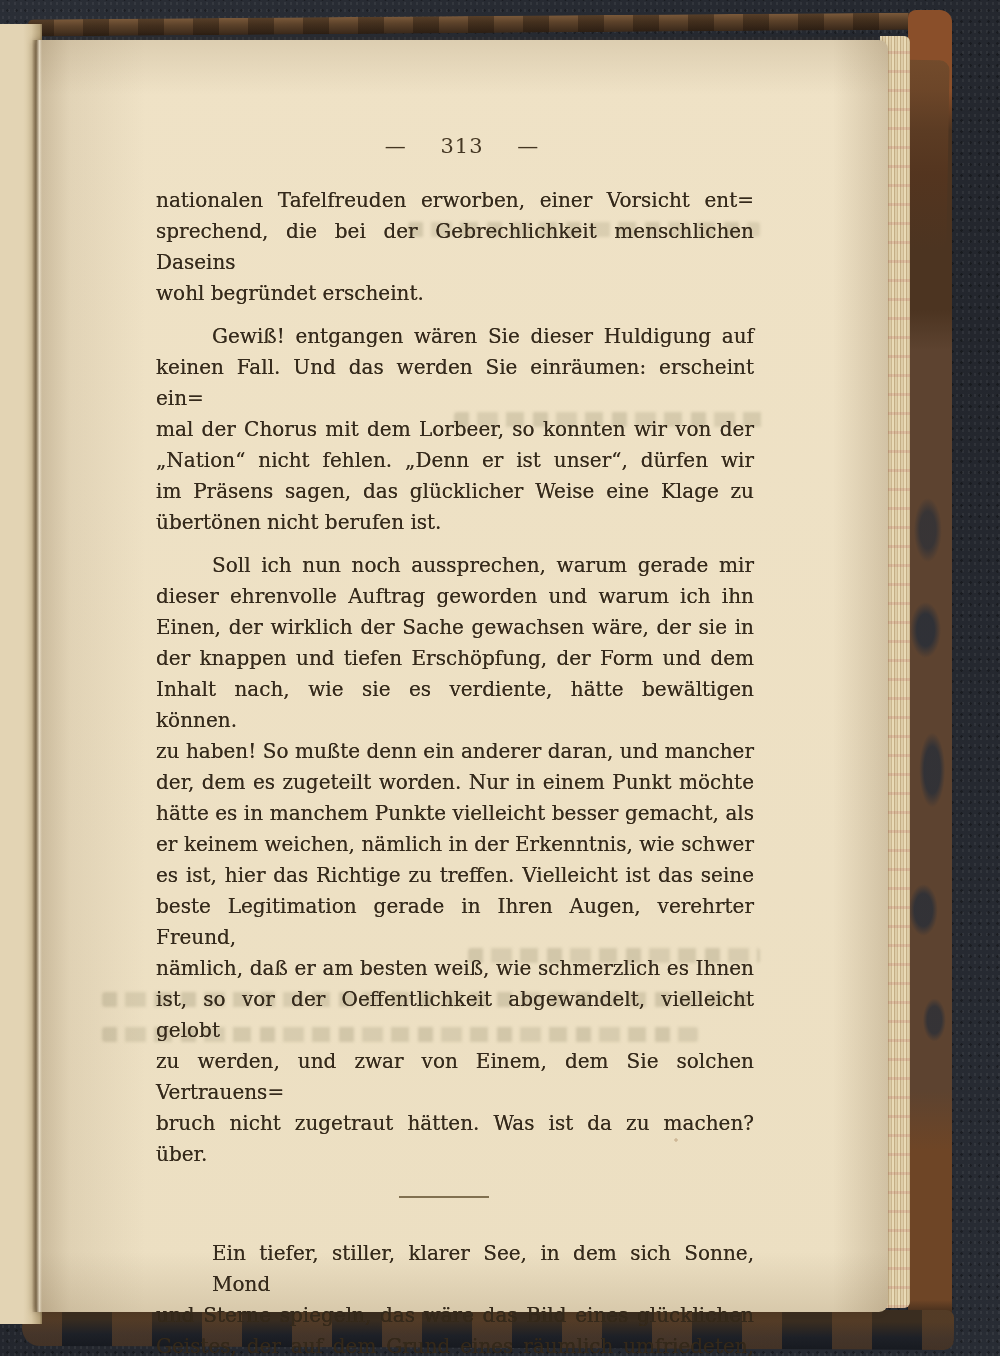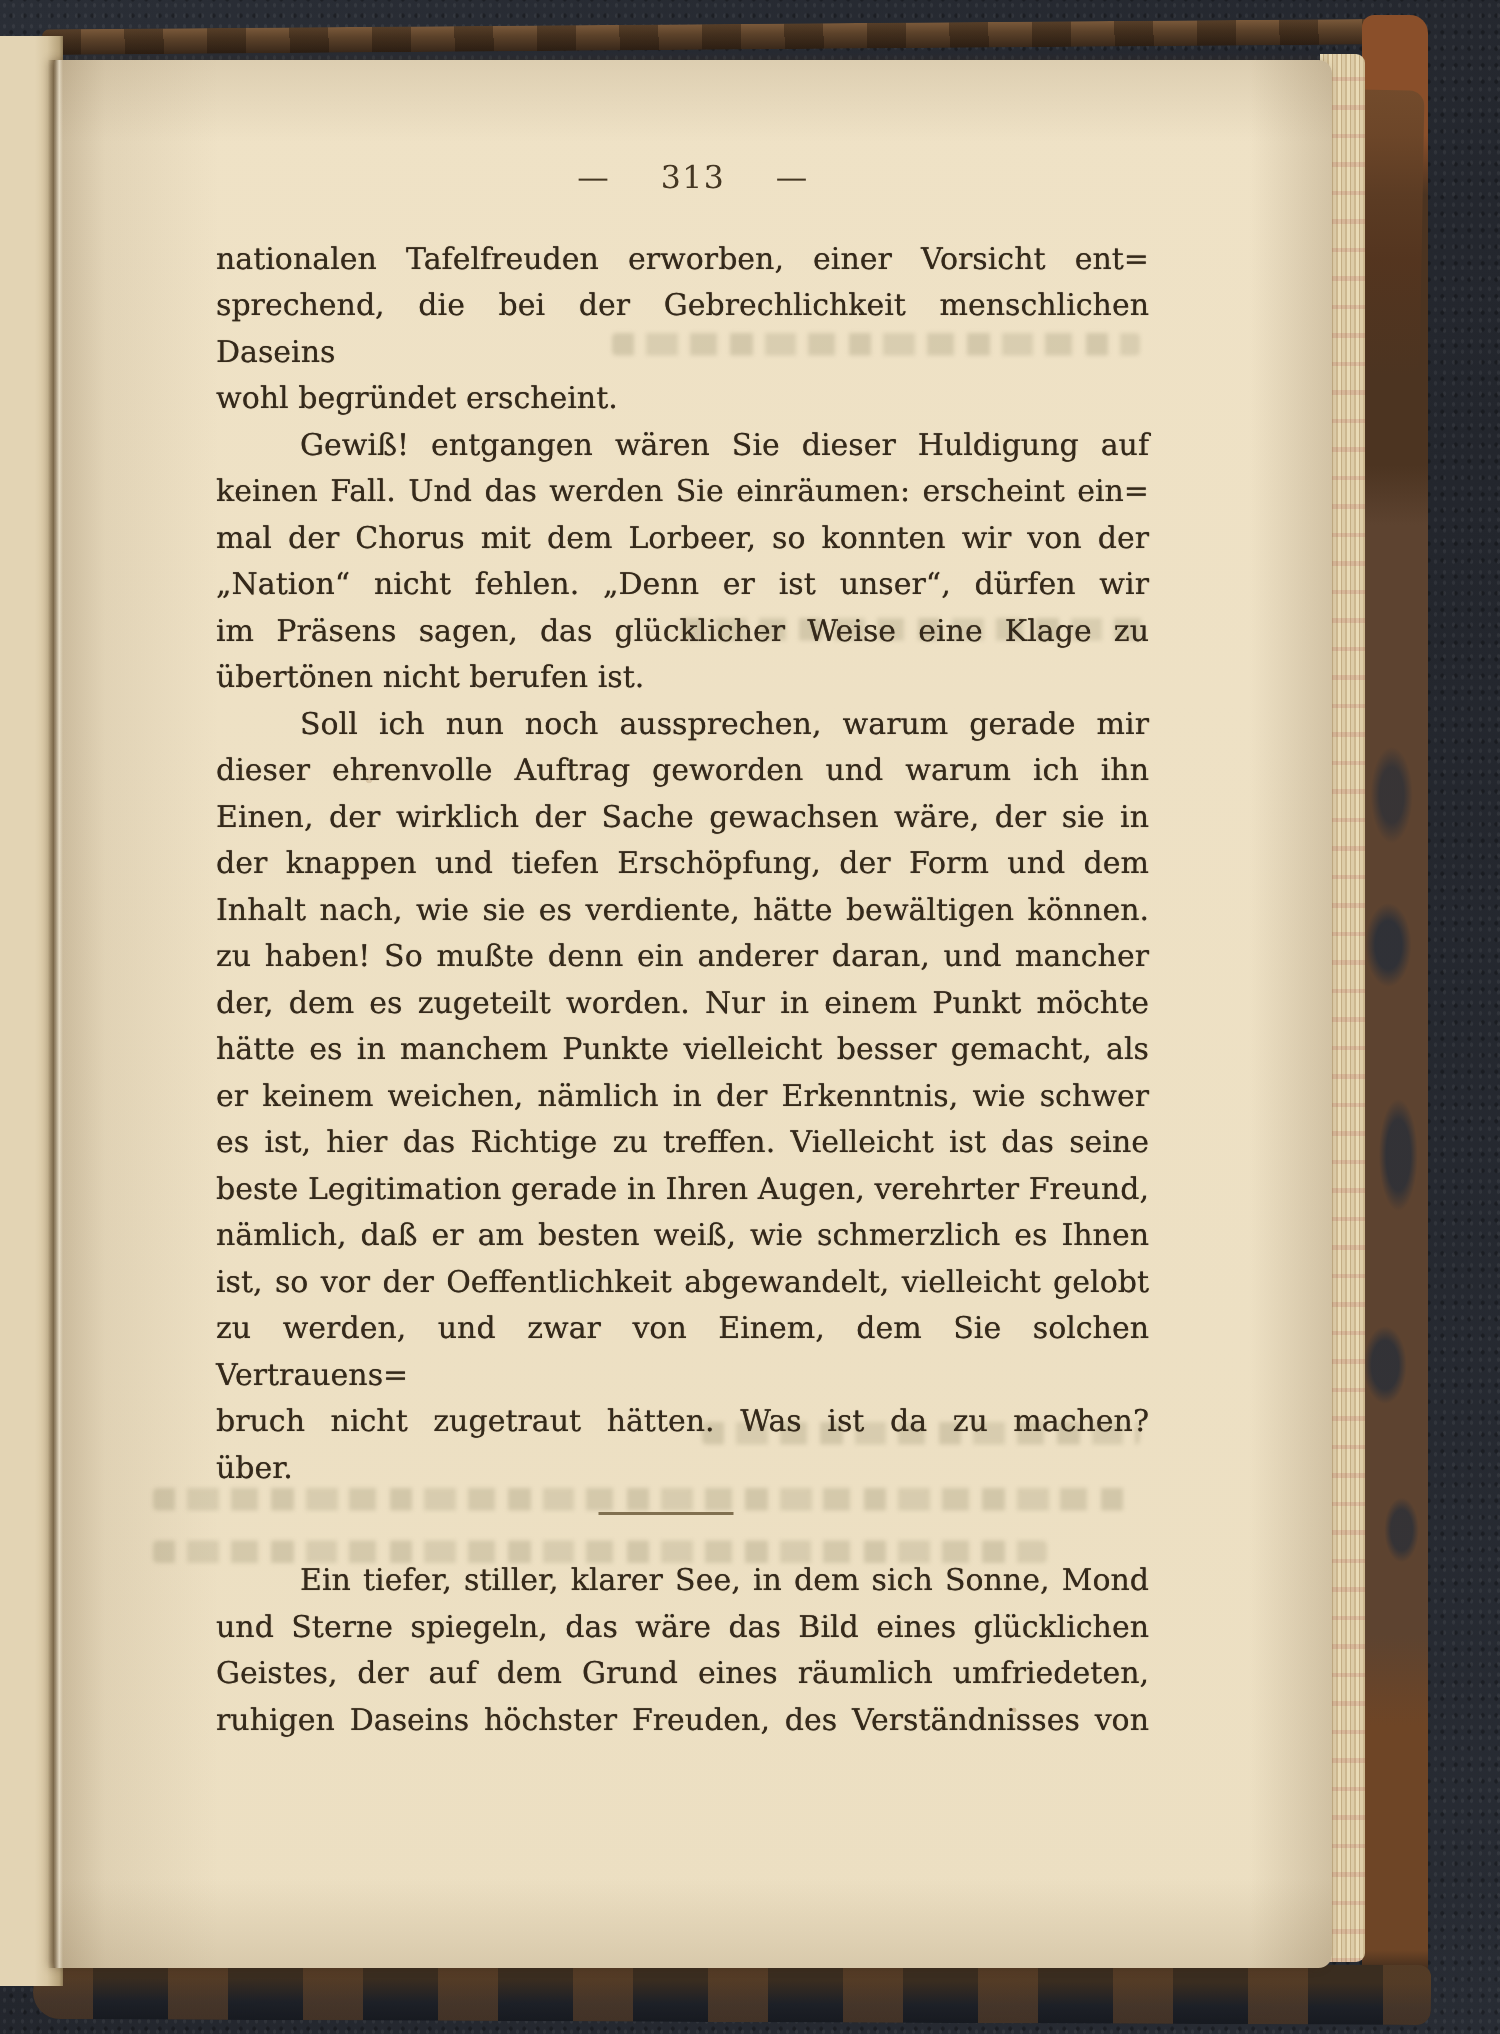--- a/index.html
+++ b/index.html
@@ -80,30 +80,30 @@
       linear-gradient(180deg, rgba(110,85,50,0.14) 0, rgba(0,0,0,0) 55px),
       linear-gradient(#efe2c6,#ecdfc2);
     box-shadow:-3px 0 6px rgba(60,40,20,0.35);
   }
   .gutter-crease{
     position:absolute; left:-4px; top:0; width:10px; height:100%;
     background:linear-gradient(90deg, rgba(0,0,0,0) 0, rgba(70,50,25,0.45) 45%, rgba(255,250,235,0.5) 75%, rgba(0,0,0,0) 100%);
   }
 
   .page-number{
-    margin-top:66px; text-align:center;
+    margin-top:94px; text-align:center;
     font-size:21px; color:#453723; word-spacing:26px; letter-spacing:1px;
   }
 
   .text-block{
     position:relative; margin:27px 122px 0 108px;
     font-size:20px; line-height:31px; color:#34291b;
     text-shadow:0 0 0.5px rgba(45,33,16,0.75);
   }
-  .paragraph{margin:0;}
+  .paragraph{margin:12px;}
   .line{ text-align:justify; text-align-last:justify; -moz-text-align-last:justify; }
   .line.endline{ text-align-last:left; -moz-text-align-last:left; }
   .line.indent{ padding-left:56px; }
 
   .divider-block{ position:relative; height:44px; }
   .divider-rule{
     position:absolute; left:50%; top:14px; width:90px; margin-left:-56px;
     border-top:2px solid #817050;
   }
 

